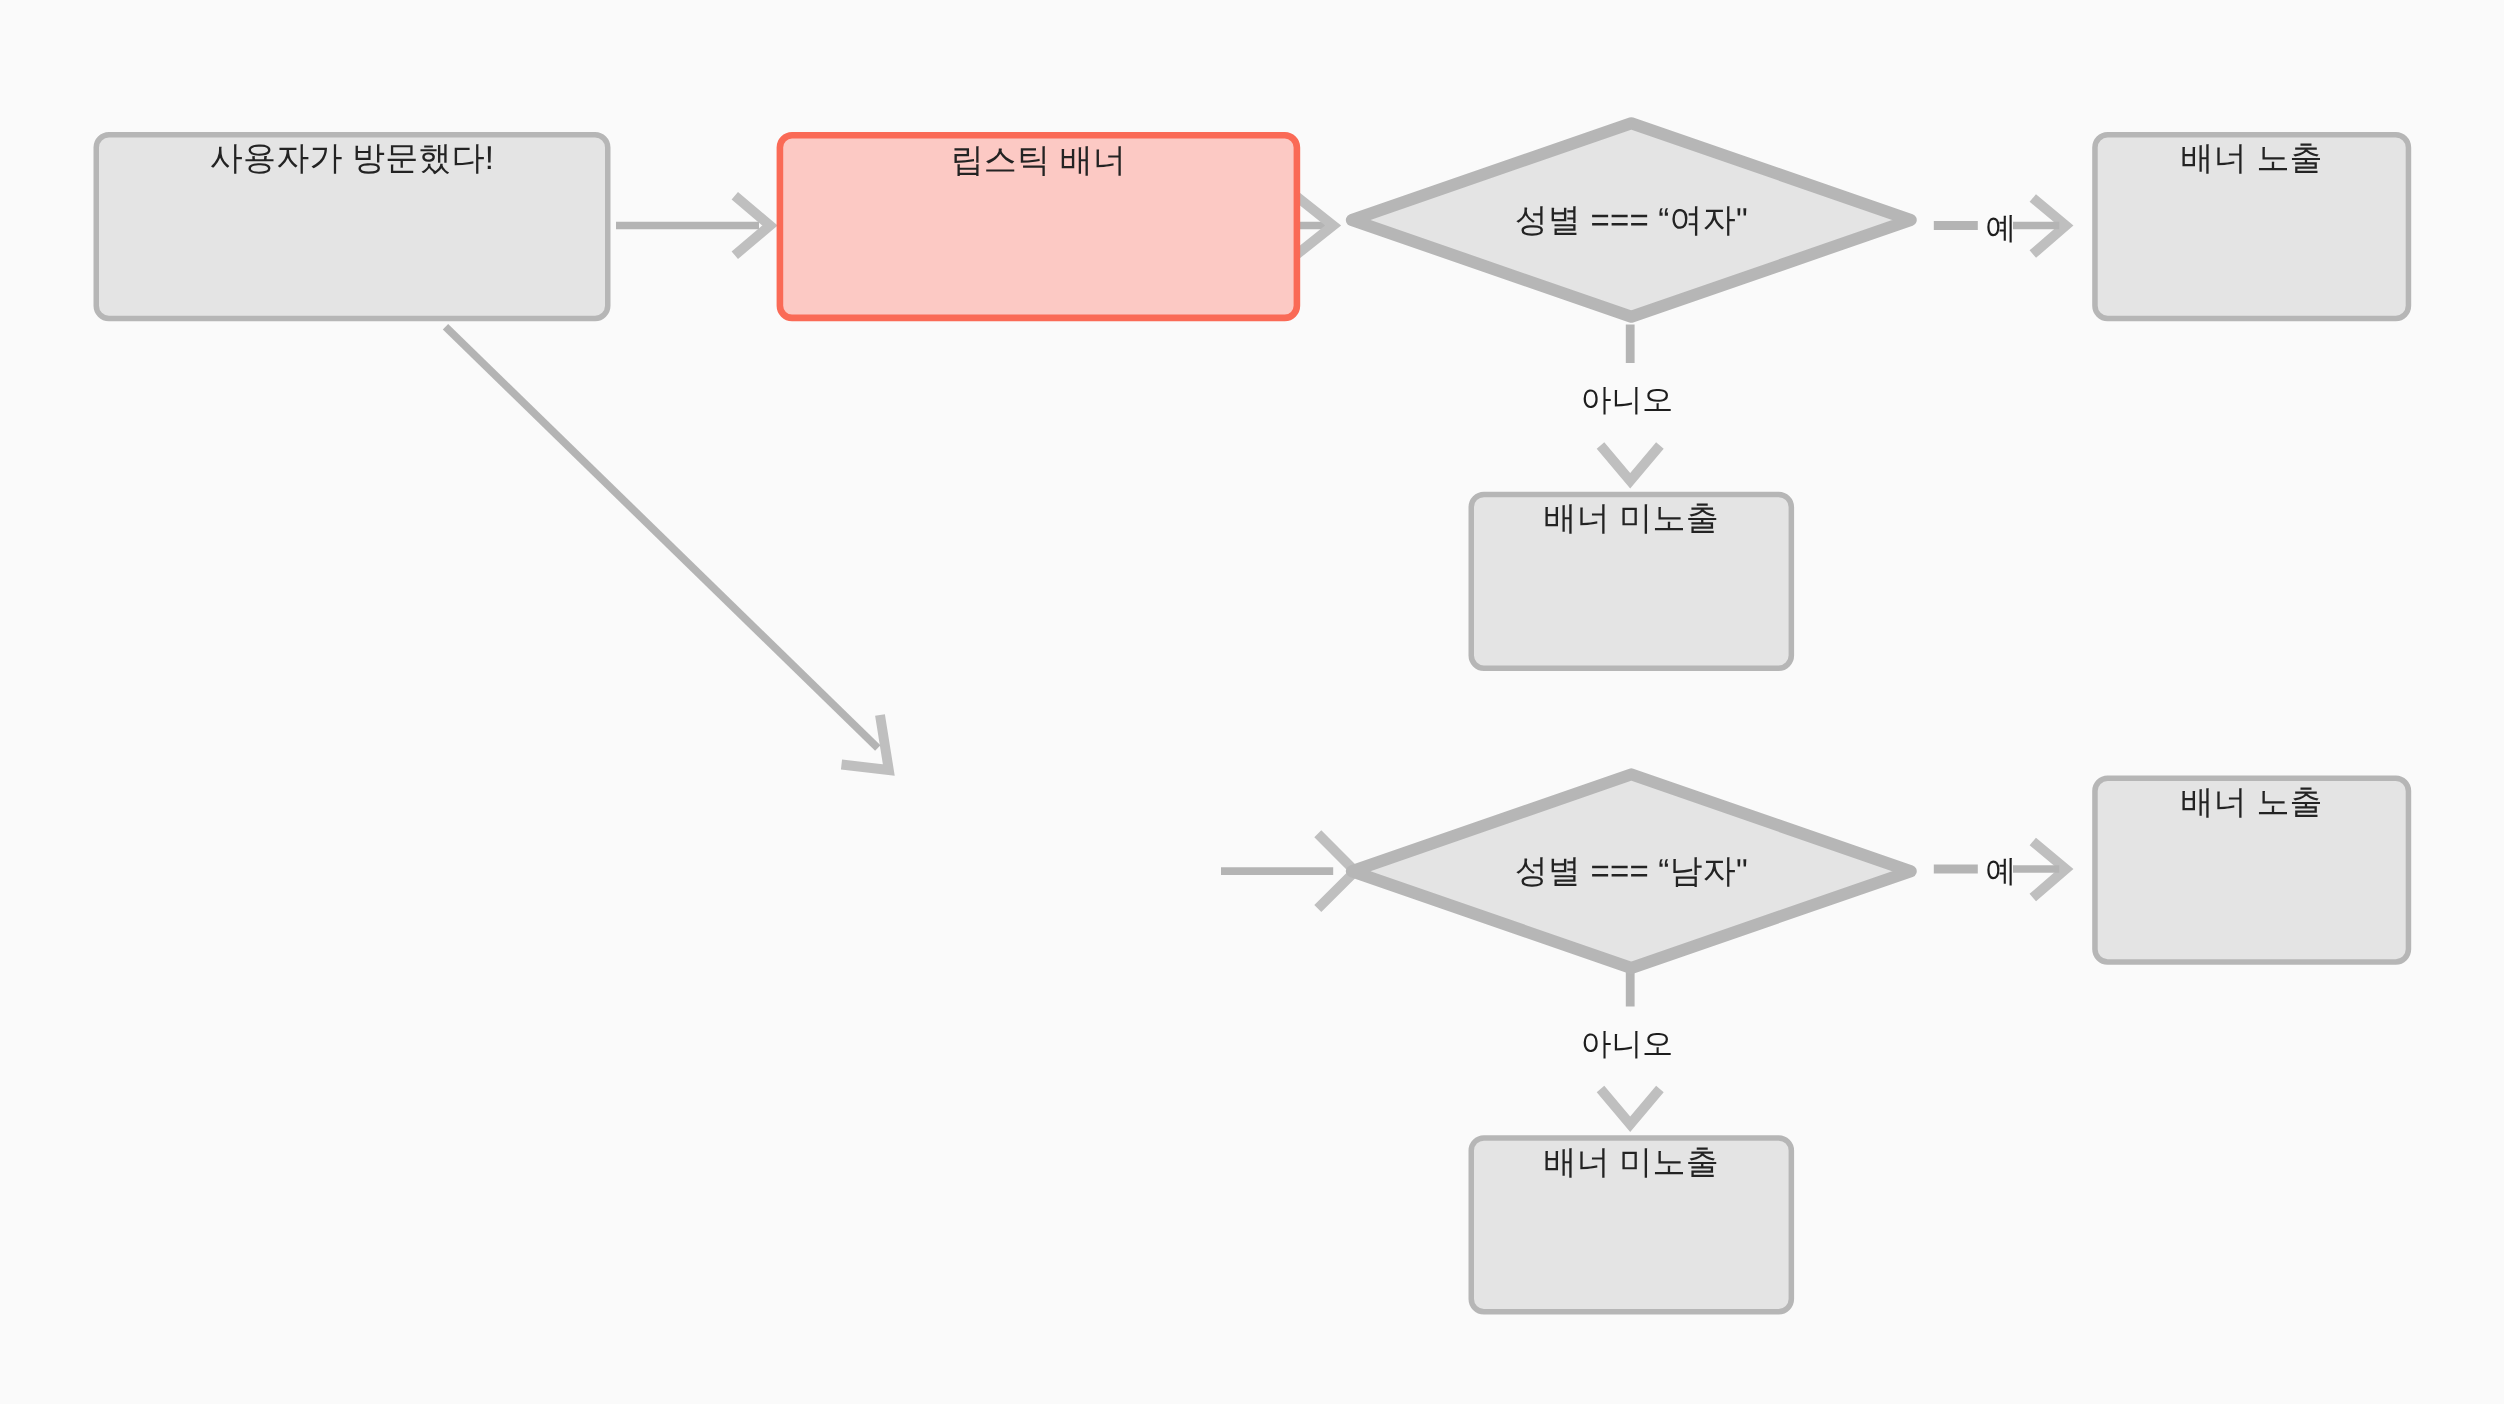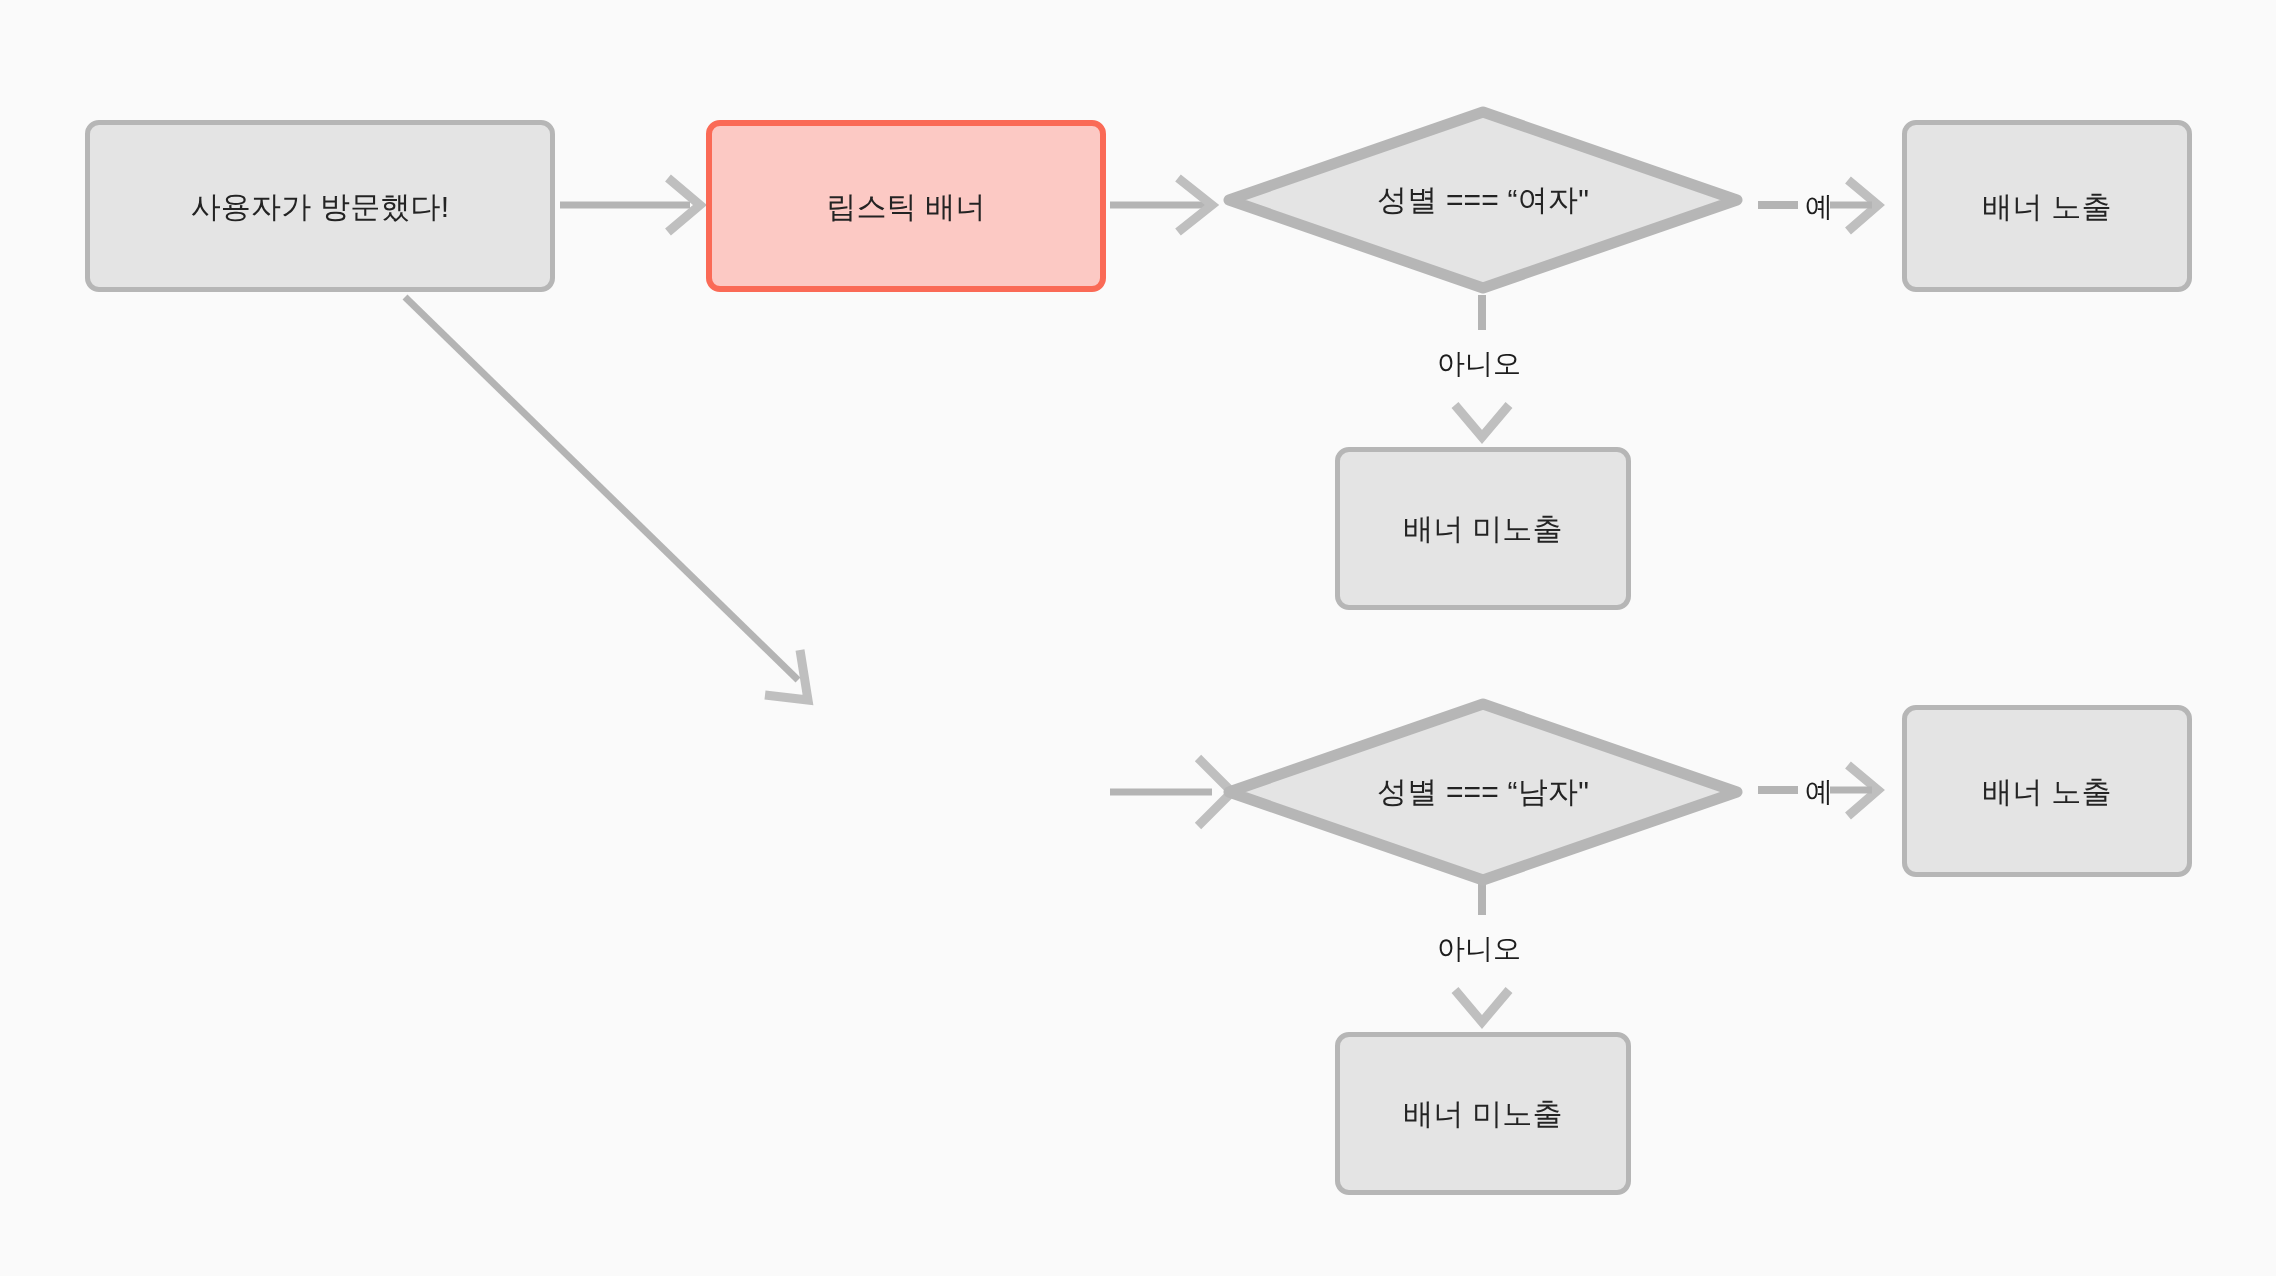--- a/index.html
+++ b/index.html
@@ -16,21 +16,20 @@
   #stage {
     position: relative;
     width: 2276px;
     height: 1276px;
   }
   
   .node {
     position: absolute;
     box-sizing: border-box;
     display: flex;
-    align-items: center;
     justify-content: center;
     text-align: center;
     border-radius: 14px;
     font-size: 30px;
     color: #232323;
     letter-spacing: 0.2px;
     line-height: 1.3;
     user-select: none;
   }
   .node.gray {
@@ -151,21 +150,21 @@
     <g>
       <line class="edge-dash" x1="1482" y1="880" x2="1482" y2="915"></line>
       <polyline class="edge-head" points="1455,990 1482,1022 1509,990"></polyline>
     </g>
   </svg>
 
   <div class="node gray" style="left:85px; top:120px; width:470px; height:172px;">
     <span>사용자가 방문했다!</span>
   </div>
 
-  <div class="node red" style="left:706px; top:120px; width:400px; height:172px;">
+  <div class="node red" style="left:706px; top:120px; width:476px; height:172px;">
     <span>립스틱 배너</span>
   </div>
 
   <div class="diamond" style="left:1222px; top:105px; width:522px; height:190px;">
     <svg viewBox="0 0 522 190" preserveAspectRatio="none">
       <polygon points="261,7 515,95 261,183 7,95" fill="#e4e4e4" stroke="#b6b6b6" stroke-width="11" stroke-linejoin="round"></polygon>
     </svg>
     <span class="dlabel">성별 === “여자"</span>
   </div>
 

